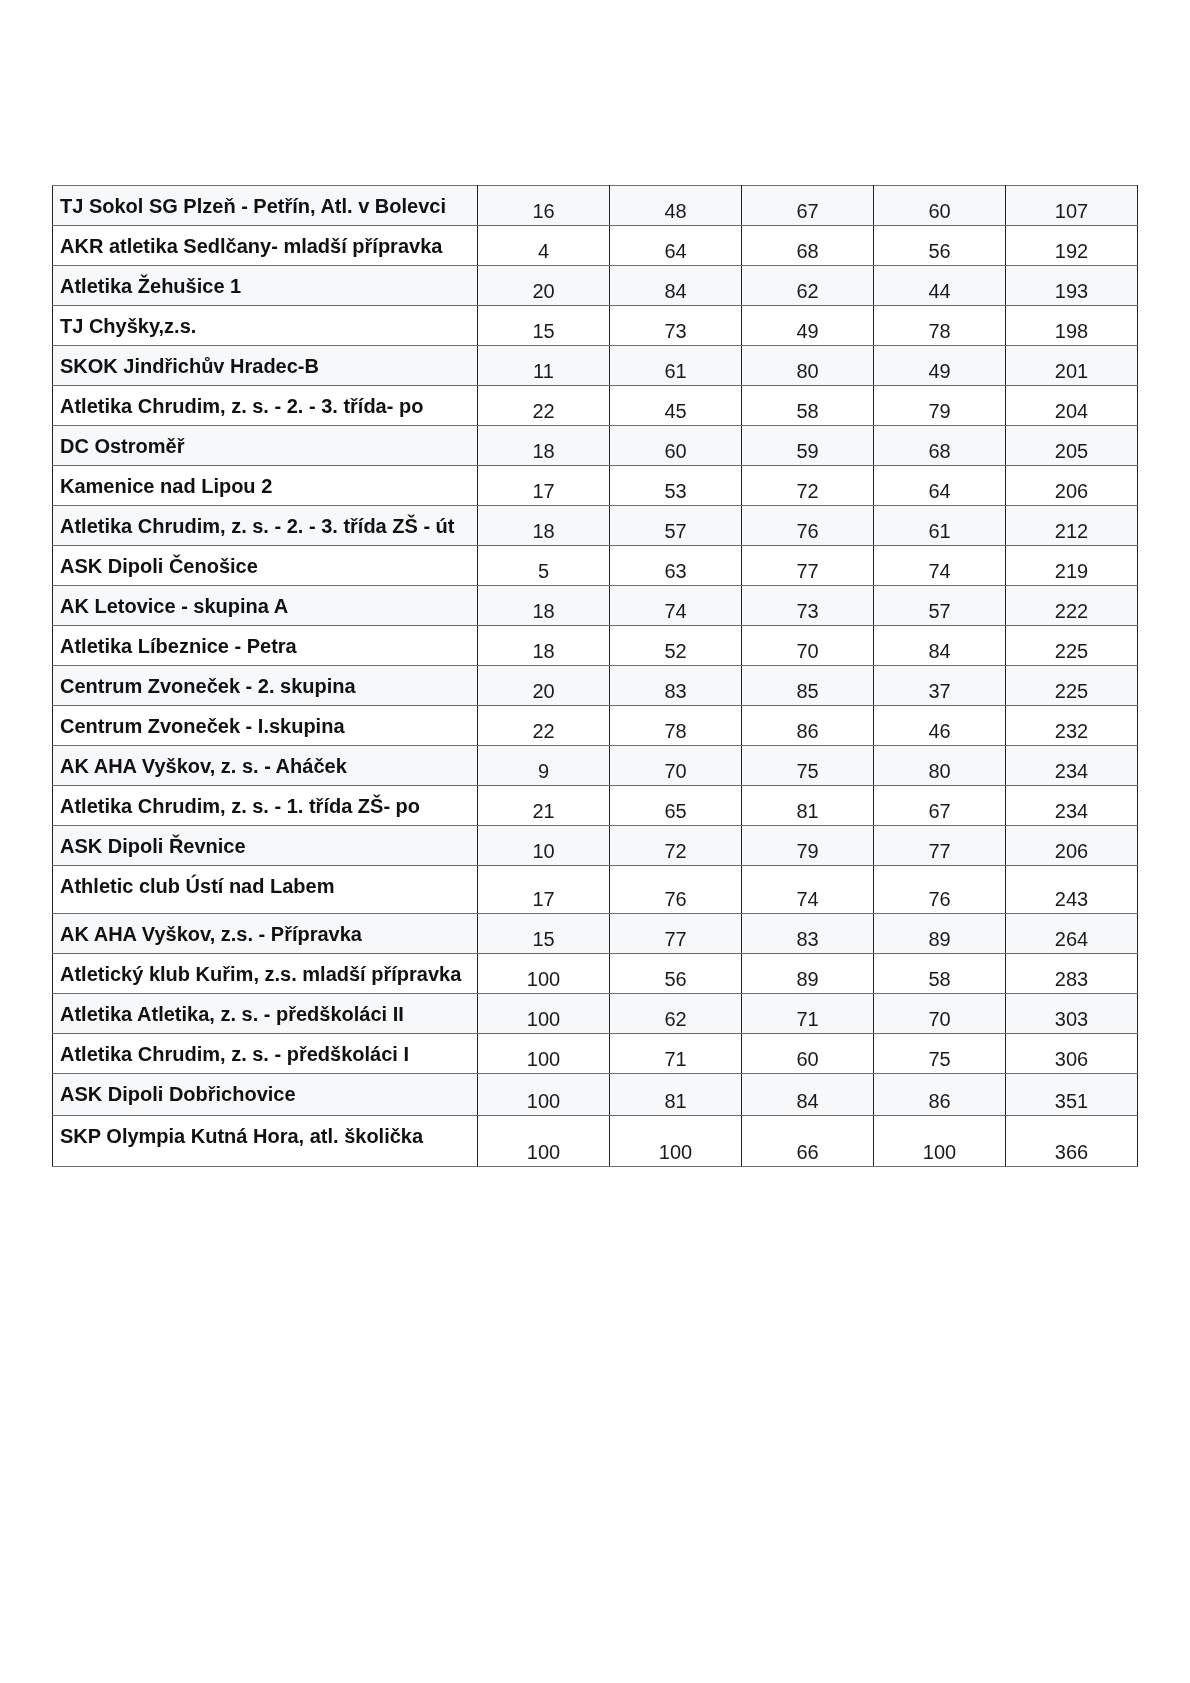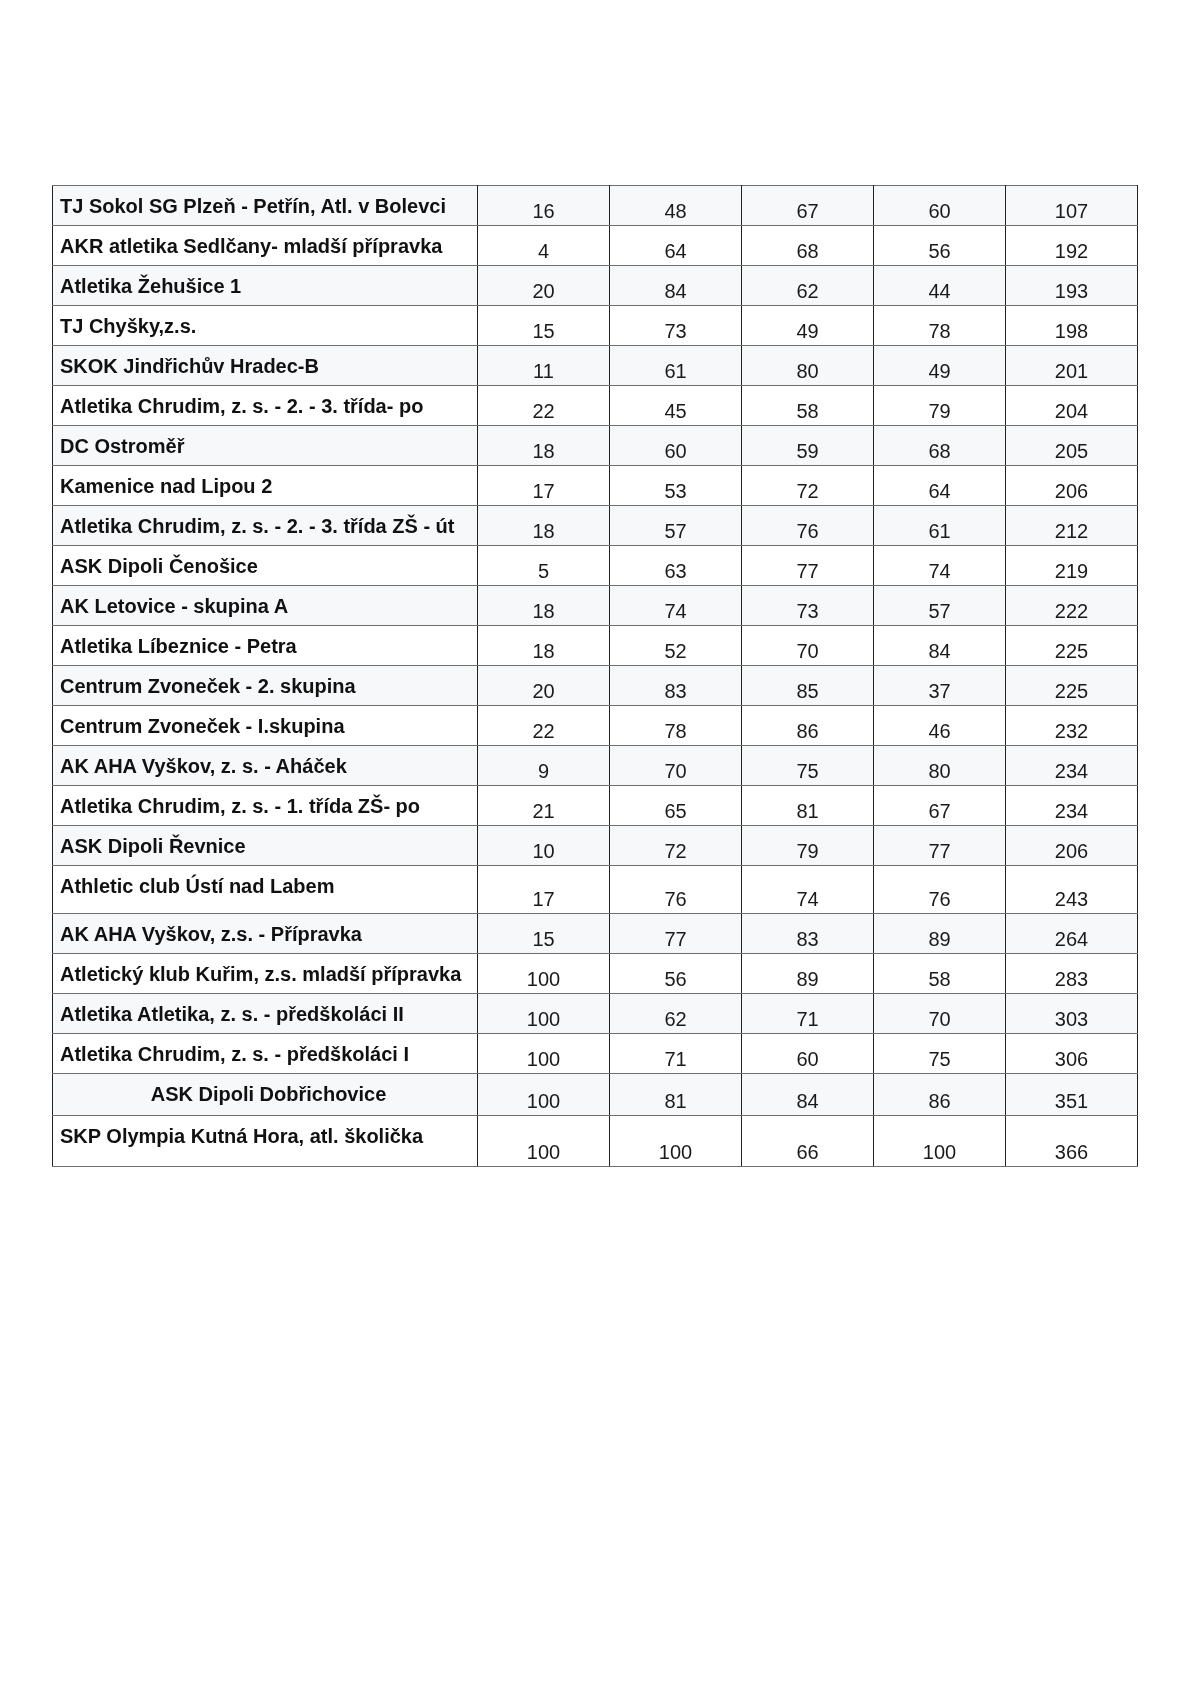--- a/index.html
+++ b/index.html
@@ -38,21 +38,21 @@
     border-right: 1.5px solid #222222;
     border-top: 1.5px solid #6e6e6e;
     border-bottom: 1.5px solid #6e6e6e;
     padding: 0;
     height: 40px;
     box-sizing: border-box;
     position: relative;
   }
   table.results tr.tall td { height: 48px; }
   table.results tr.taller td { height: 51px; }
-  table.results tr.mid td { height: 42px; text-align: center; }
+  table.results tr.mid td { height: 42px; }
   table.results tr:nth-child(odd) td { background: #f7f8fa; }
   table.results tr:nth-child(even) td { background: #ffffff; }
   td.name {
     font-weight: bold;
     font-size: 20px;
     vertical-align: top;
     padding: 9px 0 0 7px !important;
     white-space: nowrap;
     overflow: hidden;
     color: #111111;

